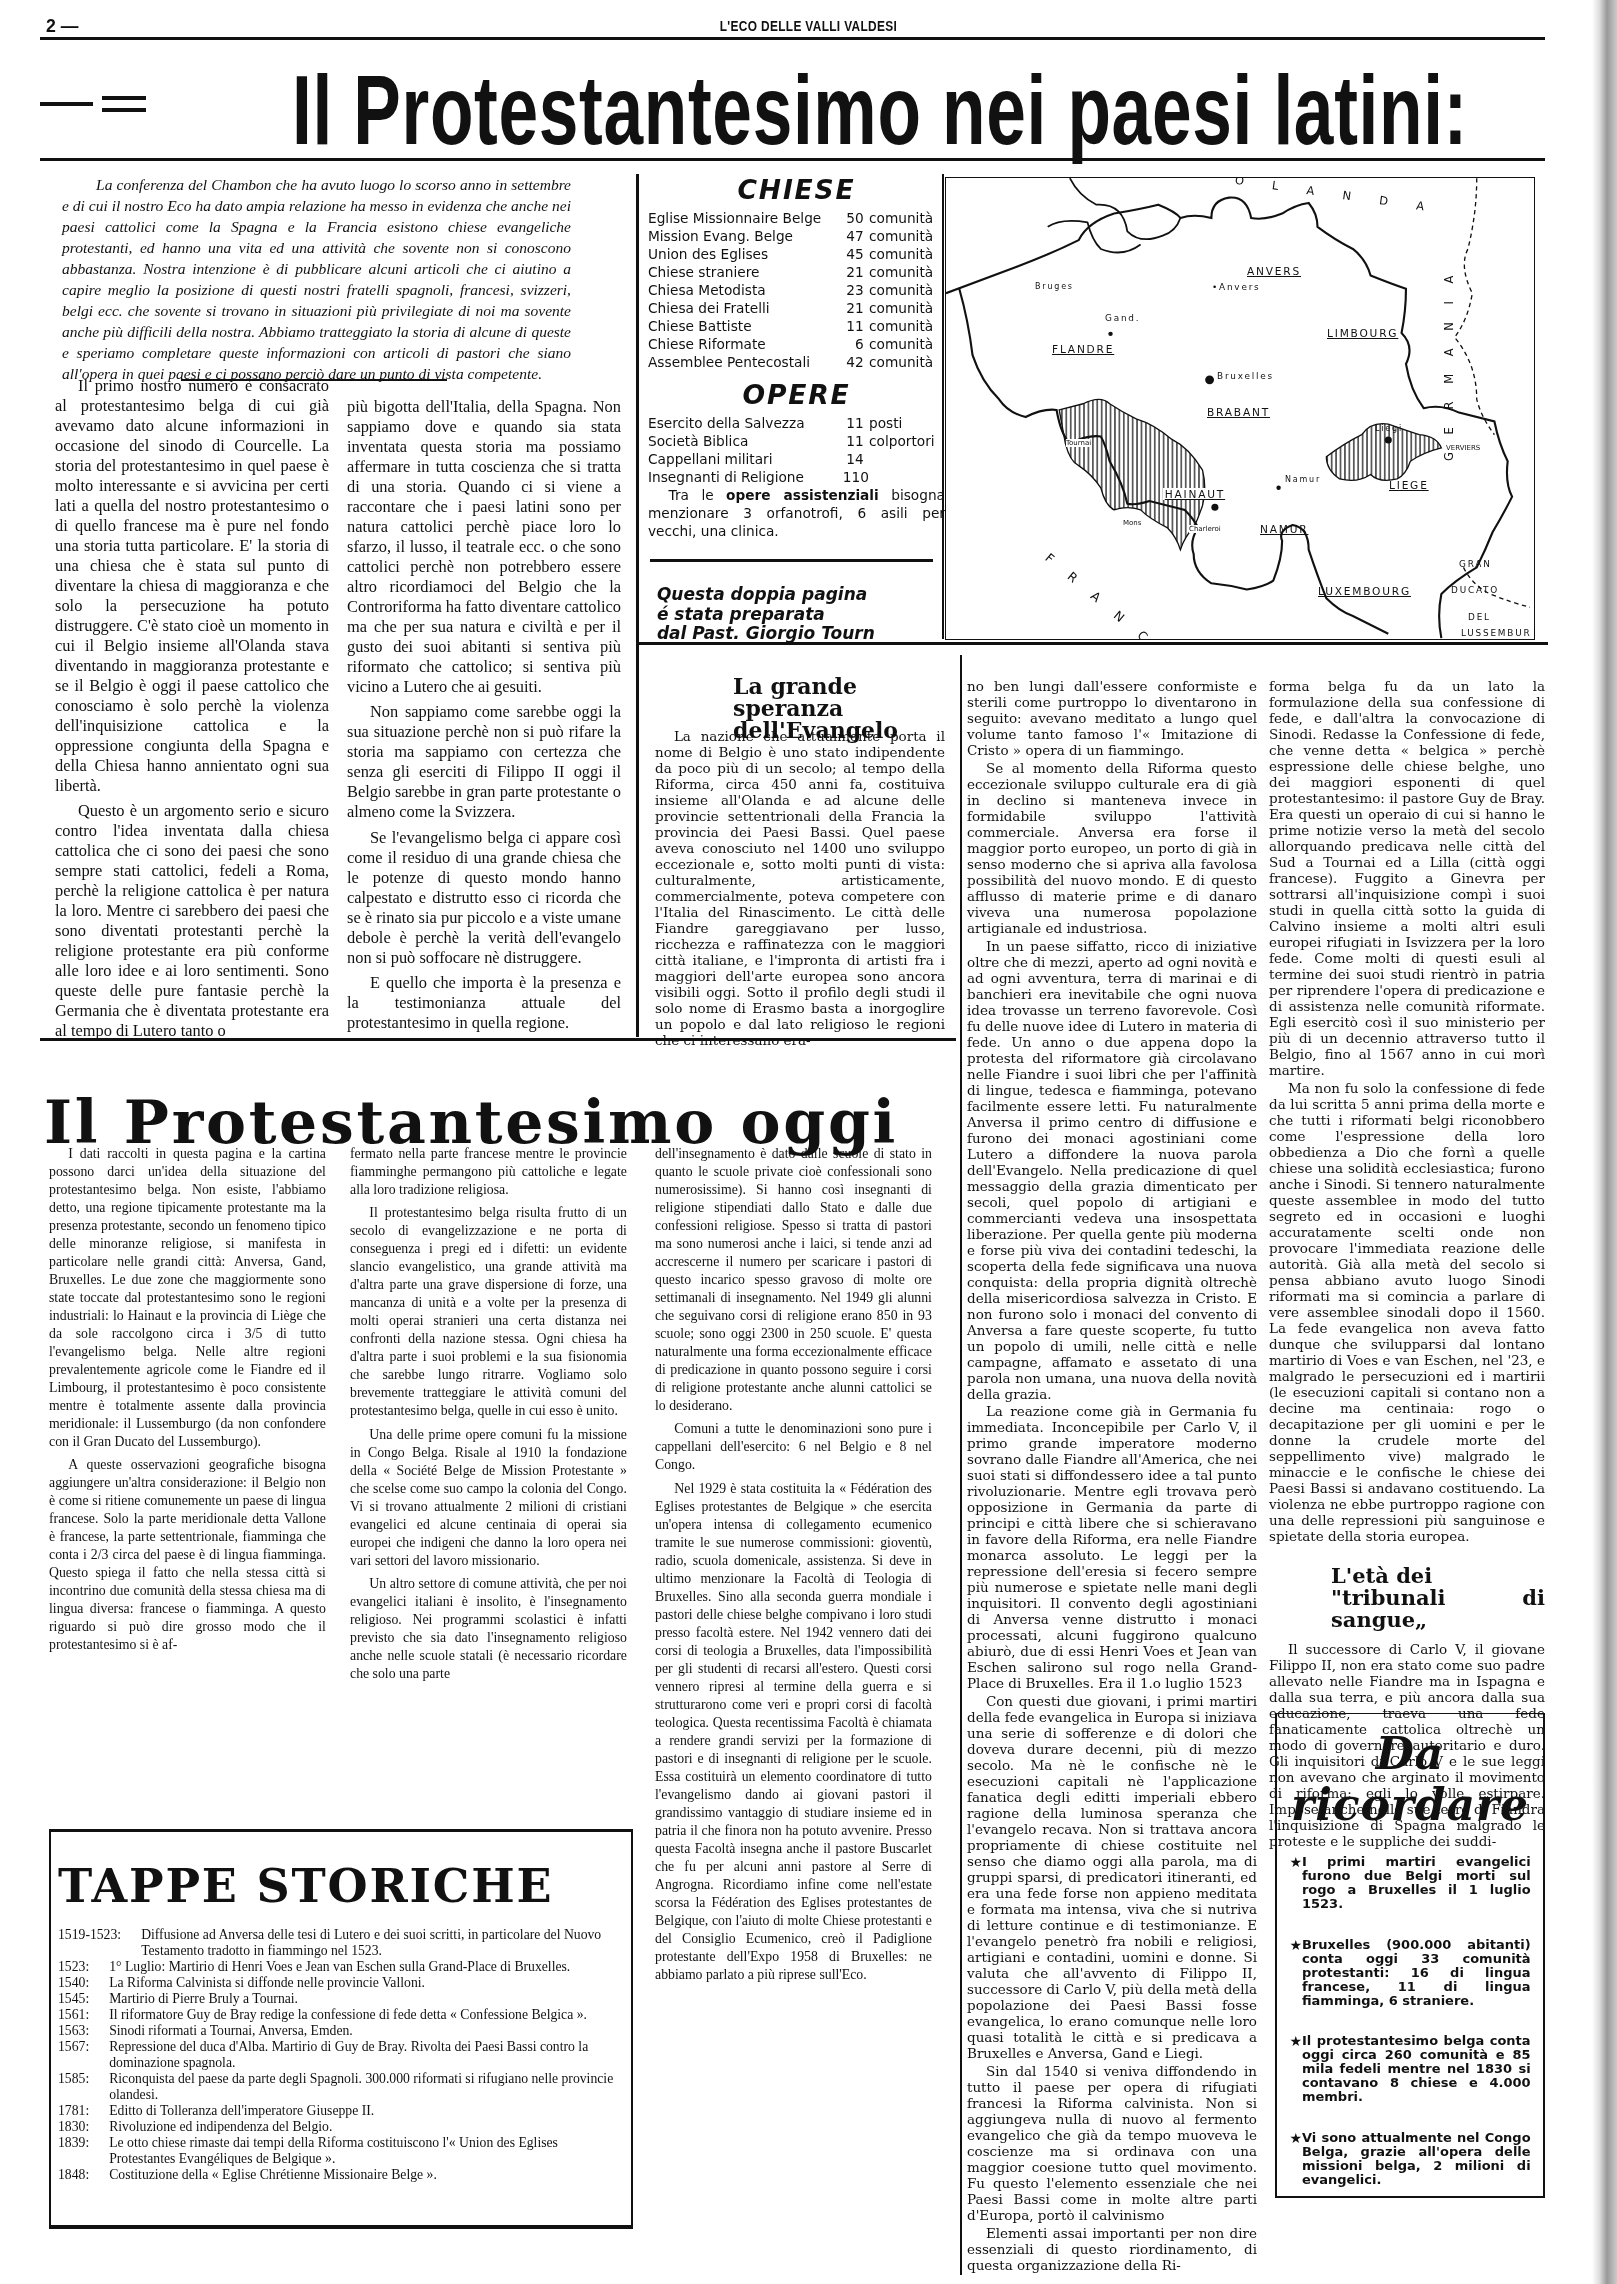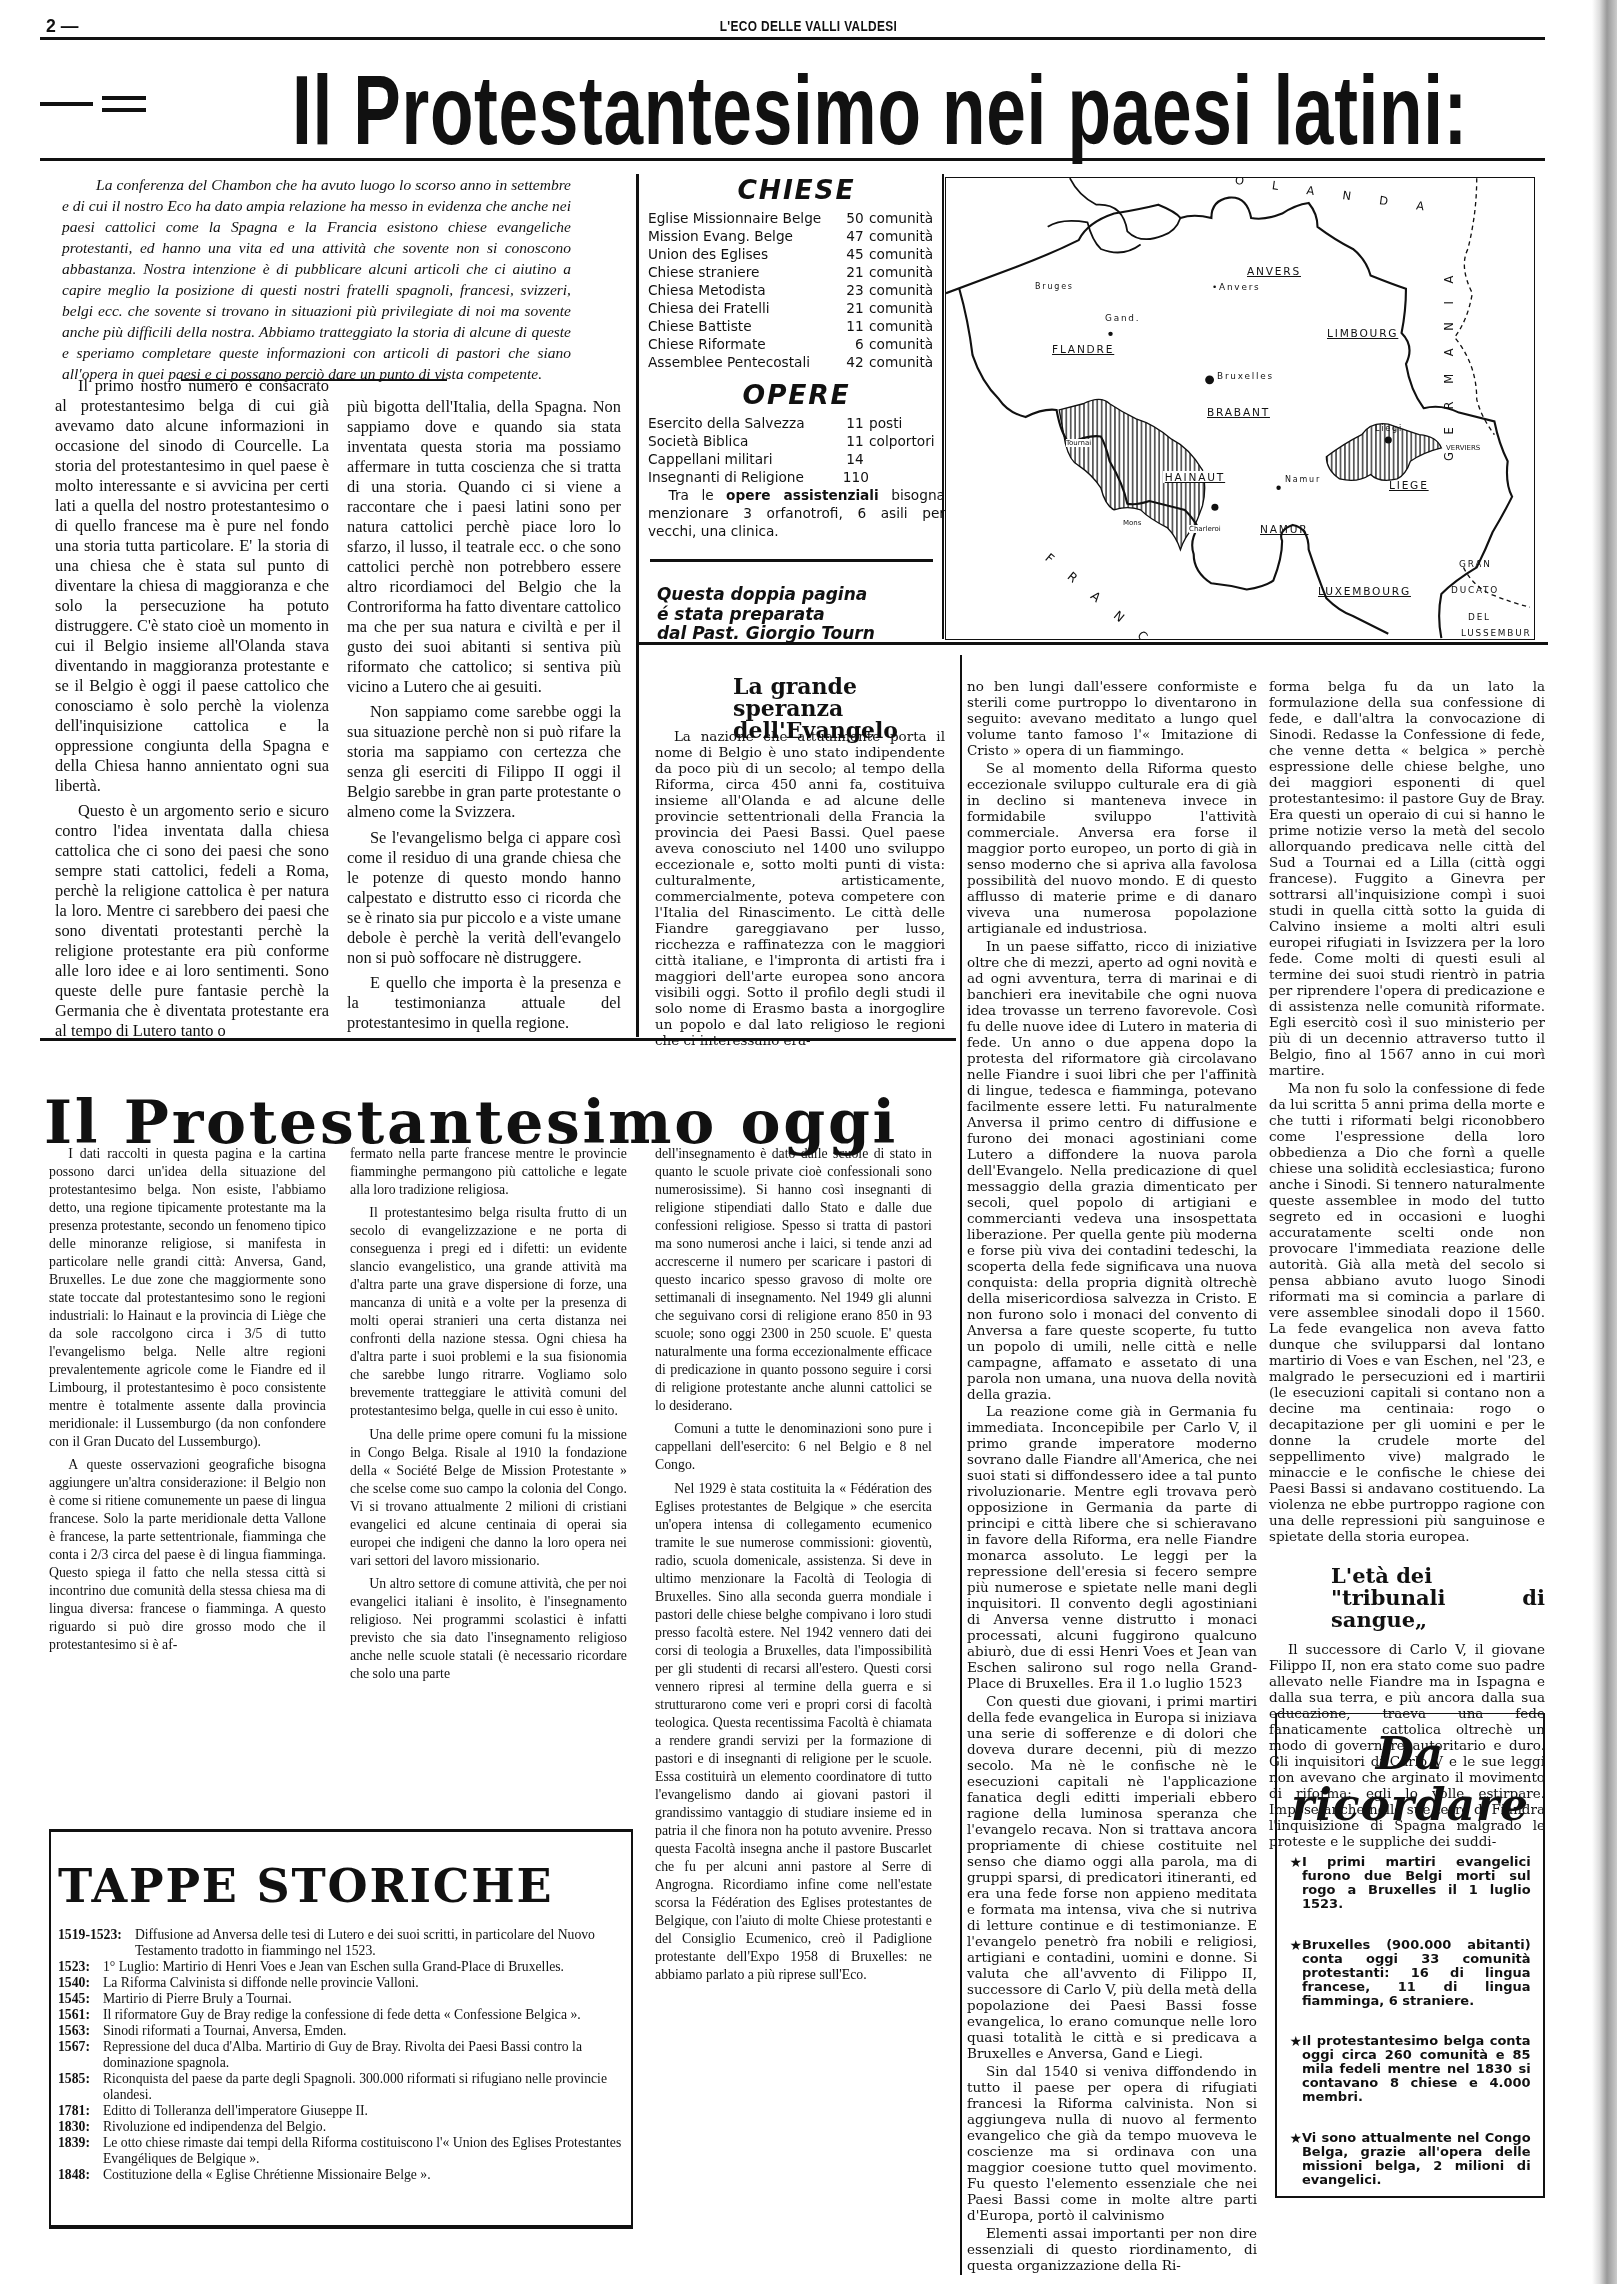--- a/index.html
+++ b/index.html
@@ -36,21 +36,21 @@
 
   .tabloid { font-family: "DejaVu Serif", serif; font-size: 13.5px; line-height: 16px; }
   .tabloid p { text-indent: 1.4em; margin-bottom: 1.8px; }
 
   .oggi-title { left: 44px; top: 1087px; font-size: 60px; font-weight: 900; font-family: "DejaVu Serif", serif; letter-spacing: 2.7px; white-space: nowrap; }
 
   .cond-col { font-family: "Liberation Serif", serif; font-size: 15px; line-height: 18px; transform: scaleX(0.92); transform-origin: left top; }
   .cond-col p { text-indent: 1.4em; margin-bottom: 5.3px; }
   .tappe-title { font-size: 46px; font-weight: 900; font-family: "DejaVu Serif", serif; letter-spacing: 1.8px; }
   .tappe-row { display: flex; font-family: "Liberation Serif", serif; font-size: 13.7px; line-height: 16px; }
-  .tappe-row .yr { font-weight: bold; white-space: nowrap; margin-right: 13px; }
+  .tappe-row .yr { font-weight: normal; white-space: nowrap; margin-right: 20px; }
 
   .ricordare-box { left: 1275px; top: 1713px; width: 270px; height: 485px; border-left: 2.7px solid #111; border-right: 2.7px solid #111; border-bottom: 2.7px solid #111; border-top: 1.8px solid #111; }
   .ricordare-title { font-family: "DejaVu Serif", serif; font-style: italic; font-size: 44px; font-weight: bold; text-align: center; margin-top: 14px; letter-spacing: 0.9px; }
   .rico-item { display: flex; font-family: "DejaVu Sans", sans-serif; font-weight: bold; font-size: 13px; line-height: 14px; margin: 14px 12.4px 0 12.4px; text-align: justify; }
   .rico-item .star { width: 19.5px; font-size: 14px; }
   .subhead { font-family: "DejaVu Serif", serif; font-weight: 900; font-size: 21px; line-height: 22px; }
   .scan-edge { position: absolute; right: 0; top: 0; width: 25px; height: 2284px; background: linear-gradient(90deg, #fff 0%, #ddd 30%, #999 60%, #ccc 100%); }
 </style>
 </head>
 <body>
@@ -199,21 +199,21 @@
   <div class="map-label" style="left:159px; top:135px; font-size:8.9px;">Gand.</div>
   <div class="map-label ul" style="left:106px; top:165px;">FLANDRE</div>
   <div class="map-label" style="left:271px; top:193px; font-size:8.9px;">Bruxelles</div>
   <div class="map-label ul" style="left:261px; top:228px;">BRABANT</div>
   <div class="map-label ul" style="left:381px; top:149px;">LIMBOURG</div>
   <div class="map-label" style="left:429px; top:246px; font-size:8px;">Liegi</div>
   <div class="map-label" style="left:500px; top:266px; font-size:7px; letter-spacing:0;">VERVIERS</div>
   <div class="map-label ul" style="left:443px; top:301px;">LIEGE</div>
   <div class="map-label" style="left:339px; top:297px; font-size:8px;">Namur</div>
   <div class="map-label ul" style="left:314px; top:345px;">NAMUR</div>
-  <div class="map-label ul" style="left:217px; top:293px; background:#fff; padding:0 1.8px;">HAINAUT</div>
+  <div class="map-label ul" style="left:217px; top:310px; background:#fff; padding:0 1.8px;">HAINAUT</div>
   <div class="map-label" style="left:120px; top:261px; font-size:7px; letter-spacing:0; background:#fff;">Tournai</div>
   <div class="map-label" style="left:177px; top:341px; font-size:7px; letter-spacing:0; background:#fff;">Mons</div>
   <div class="map-label" style="left:243px; top:347px; font-size:7px; letter-spacing:0; background:#fff;">Charleroi</div>
   <div class="map-label ul" style="left:372px; top:407px;">LUXEMBOURG</div>
   <div class="map-label" style="left:513px; top:381px; font-size:8.9px;">GRAN</div>
   <div class="map-label" style="left:505px; top:407px; font-size:8.9px;">DUCATO</div>
   <div class="map-label" style="left:522px; top:434px; font-size:8.9px;">DEL</div>
   <div class="map-label" style="left:515px; top:450px; font-size:8.9px;">LUSSEMBUR</div>
 </div>
 

